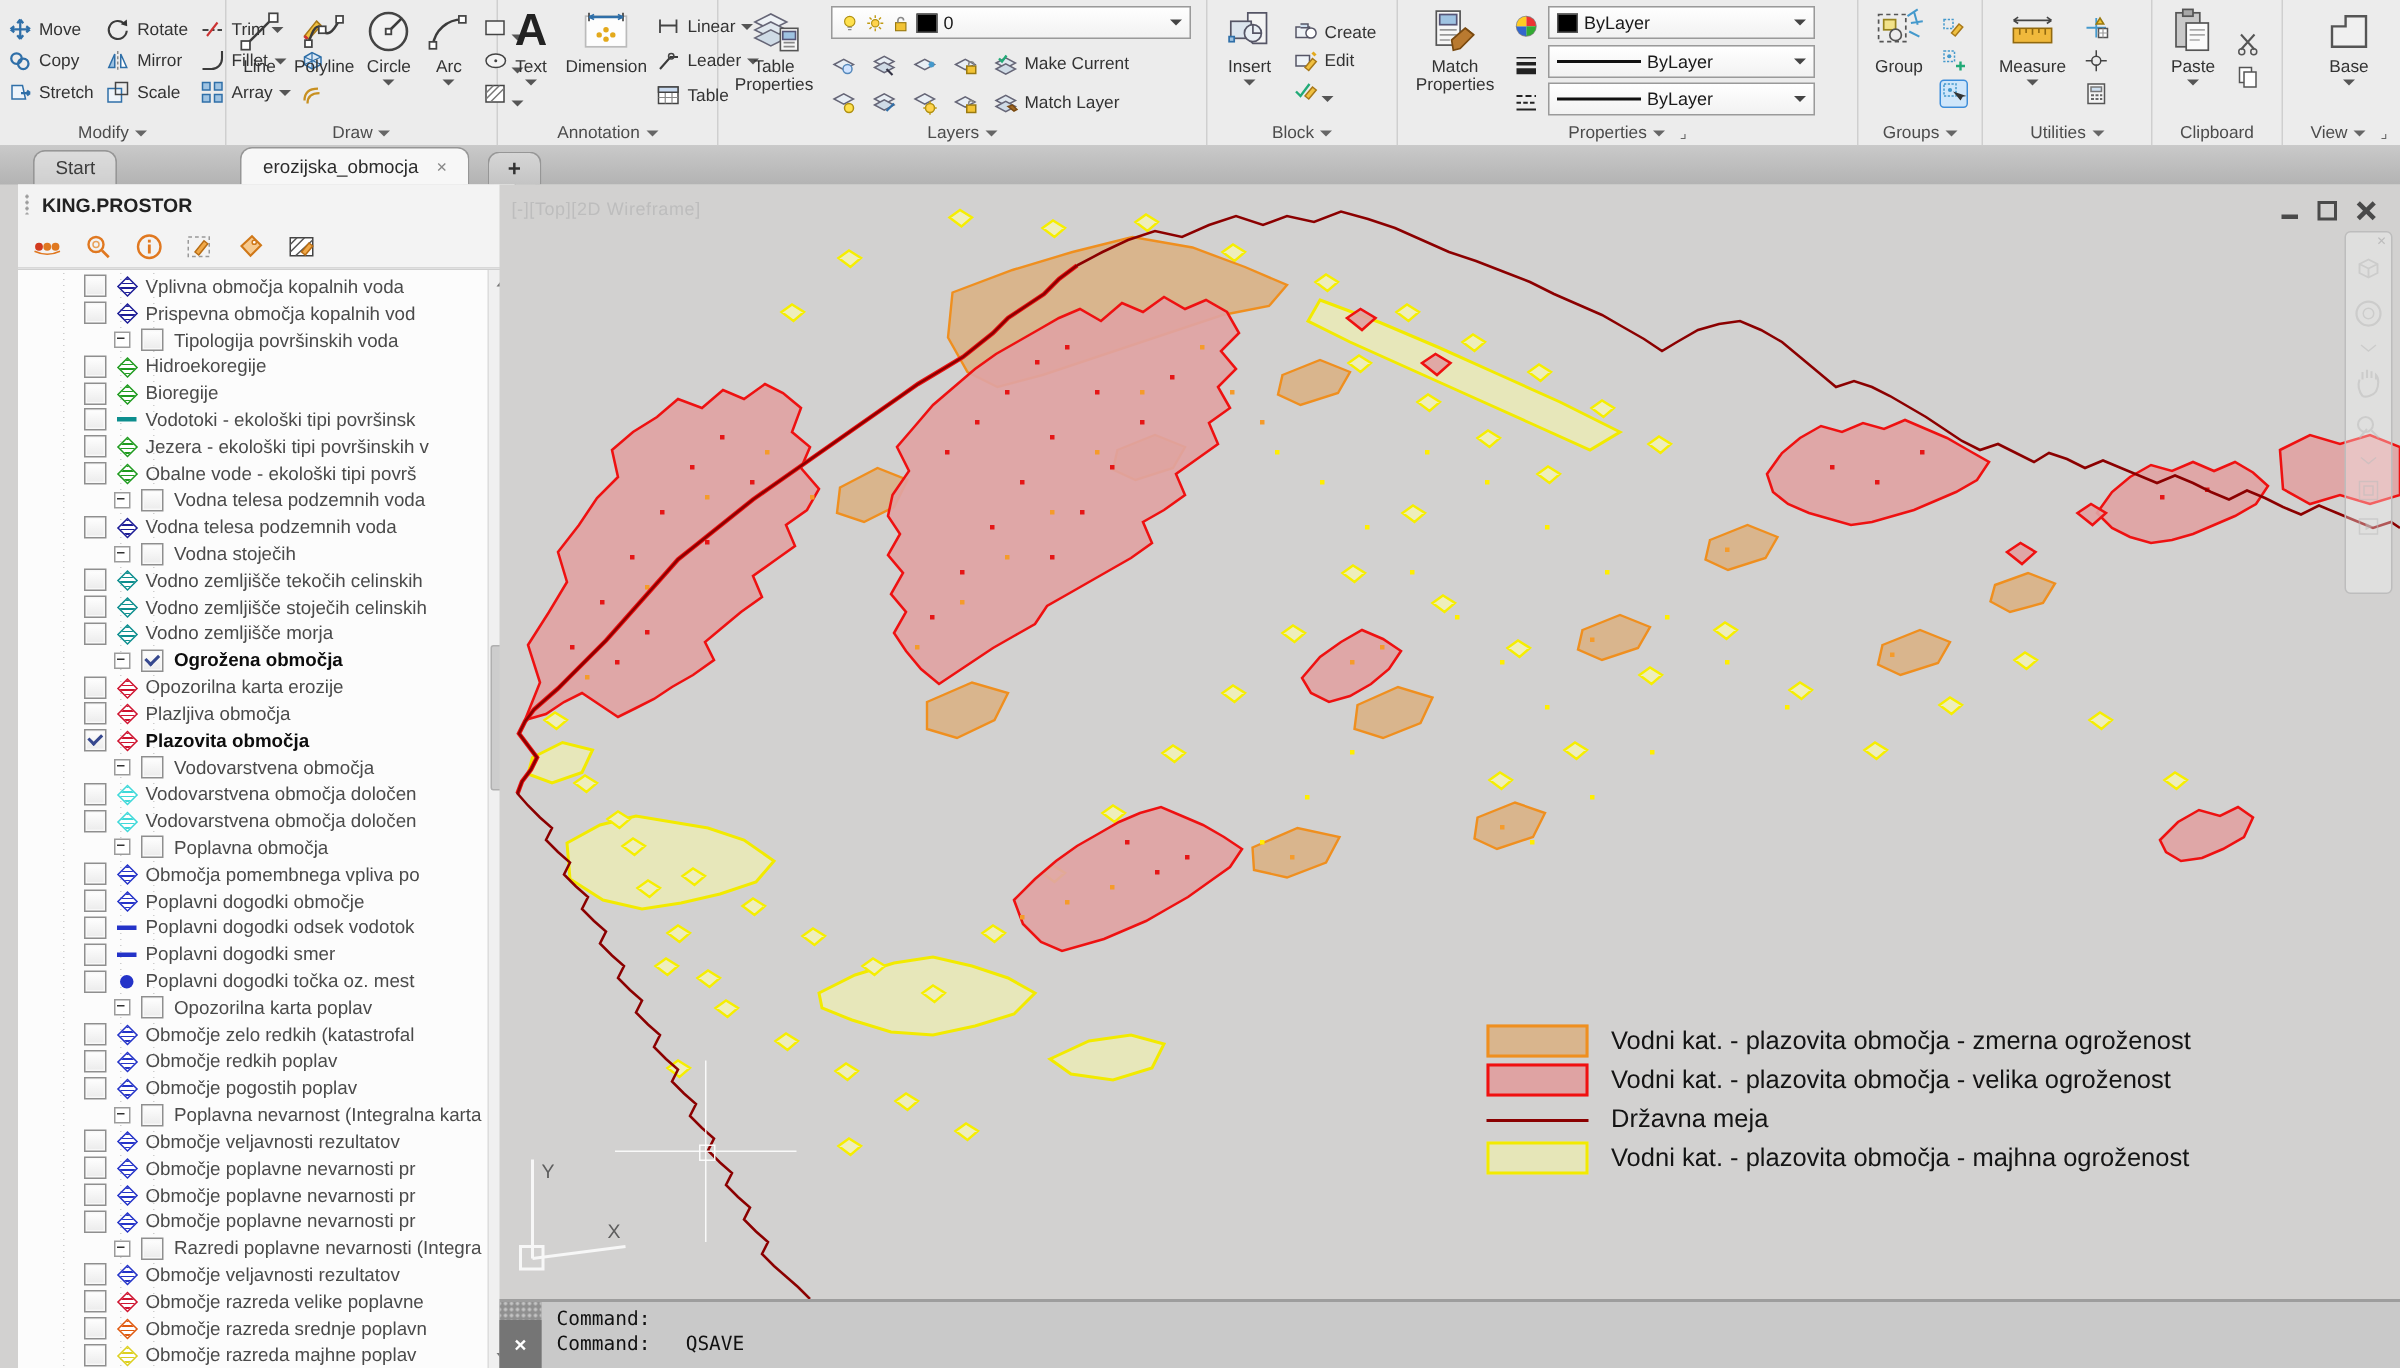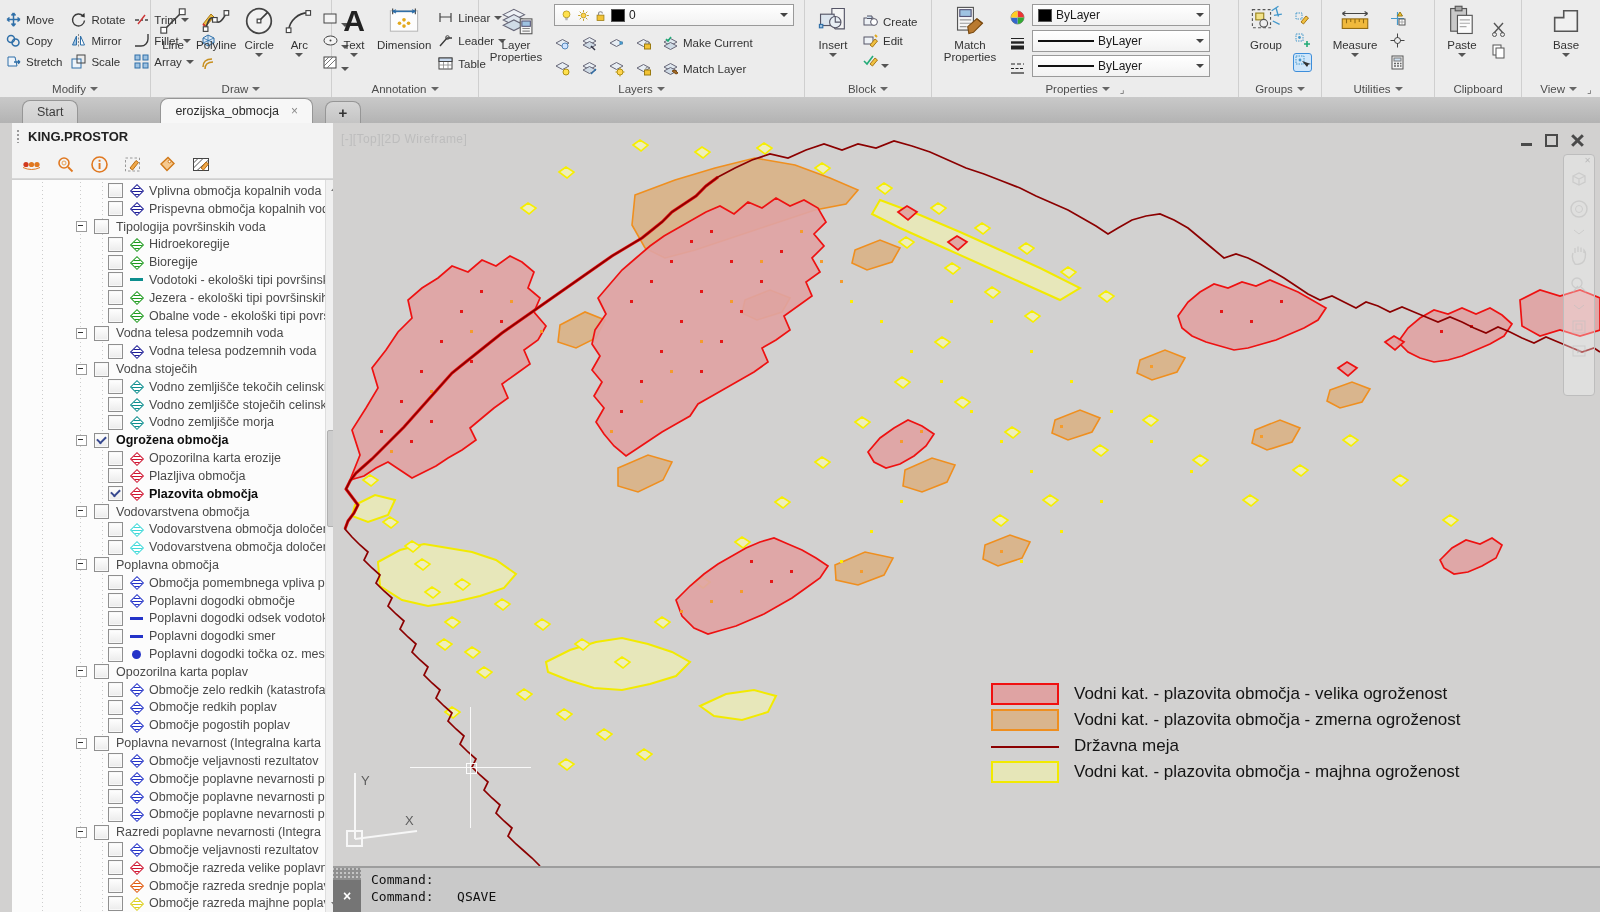--- a/index.html
+++ b/index.html
@@ -58,21 +58,21 @@
   .ptool{width:19px;height:19px;}
   .treewrap{flex:1;position:relative;background:#fcfcfc;border-top:1px solid #cfcfcf;overflow:hidden;}
   .tree{position:absolute;top:2px;left:0;right:17px;
         background-image:repeating-linear-gradient(to bottom,#cdcdcd 0 1px,transparent 1px 4px),
                          repeating-linear-gradient(to bottom,#cdcdcd 0 1px,transparent 1px 4px),
                          repeating-linear-gradient(to bottom,#cdcdcd 0 1px,transparent 1px 4px);
         background-size:1px 100%,1px 100%,1px 100%;background-position:30px 0,68px 0,90px 0;background-repeat:no-repeat;}
   .trow{height:17.82px;display:flex;align-items:center;white-space:nowrap;overflow:hidden;
         font-size:12.5px;color:#4a4a4a;}
   .trow.group{padding-left:64px;}
-  .trow.child{padding-left:96px;}
+  .trow.child{padding-left:44px;}
   .texp{display:none;width:9px;height:9px;border:1px solid #9c9c9c;background:#fff;position:relative;
         margin-right:7px;flex:0 0 auto;}
   .texp::after{content:"";position:absolute;left:1px;top:3px;width:5px;height:1px;background:#333;}
   .trow.group .texp{display:inline-block;}
   .tcb{width:13px;height:13px;border:1px solid #8f8f8f;background:linear-gradient(#ffffff,#ebebeb);
        position:relative;margin-right:7px;flex:0 0 auto;box-shadow:inset 0 0 0 1px #f8f8f8;}
   .tcb.on::after{content:"";position:absolute;left:2px;top:2px;width:7px;height:4px;
        border-left:2px solid #36488f;border-bottom:2px solid #36488f;transform:rotate(-45deg);}
   .tic{width:13px;height:13px;margin-right:6px;position:relative;flex:0 0 auto;}
   .tic.dia::before{content:"";position:absolute;left:2px;top:2px;width:8px;height:8px;transform:rotate(45deg);
@@ -370,21 +370,21 @@
           <span class="bicon">
               <svg width="36" height="34" viewBox="0 0 32 30">
                 <path d="M4 9 L14 4 L24 9 L14 14 Z" fill="#eef2f6" stroke="#667"></path>
                 <path d="M4 14 L14 9 L24 14 L14 19 Z" fill="#dfe7ee" stroke="#667"></path>
                 <path d="M4 19 L14 14 L24 19 L14 24 Z" fill="#cfdbe6" stroke="#667"></path>
                 <rect x="20" y="13" width="11" height="14" fill="#f6f6f6" stroke="#555"></rect>
                 <rect x="21.5" y="15" width="8" height="5" fill="#9fc3e2" stroke="#557"></rect>
                 <path d="M22 22 h7 M22 24.5 h7" stroke="#888" stroke-width="1"></path>
               </svg>
             </span>
-          <span>Layer Properties</span>
+          <span>Table Properties</span>
         </div>
         <div class="layrows" style="width:240px">
           <div class="combo">
             <svg class="mi" style="width:13px;height:13px" viewBox="0 0 17 17">
                 <circle cx="8.5" cy="7" r="4.5" fill="#ffe14d" stroke="#b09010"></circle>
                 <path d="M6.5 12 h4 M7 14 h3" stroke="#888"></path>
               </svg>
             <svg class="mi" style="width:13px;height:13px" viewBox="0 0 17 17">
                 <circle cx="8.5" cy="8.5" r="3.2" fill="#ffd34d" stroke="#b09010"></circle>
                 <path d="M8.5 1.5 v2.5 M8.5 13 v2.5 M1.5 8.5 h2.5 M13 8.5 h2.5 M3.5 3.5 l1.8 1.8 M11.7 11.7 l1.8 1.8 M13.5 3.5 l-1.8 1.8 M5.3 11.7 l-1.8 1.8" stroke="#c09a12" stroke-width="1.2"></path>
@@ -1101,26 +1101,26 @@
       <svg class="gicon" width="16" height="14" viewBox="0 0 16 14">
           <rect x="2" y="2" width="12" height="10" fill="none" stroke="#bdbdbd"></rect>
           <path d="M6 4.5 L11 7 L6 9.5 Z" fill="#bdbdbd"></path>
         </svg>
     </div>
 
     <div class="legend">
       <div>
 
       <div class="lrow">
+          <span class="lsw mid"></span>
+          <span class="ltext">Vodni kat. - plazovita območja - zmerna ogroženost</span>
+        </div>
+          <div class="lrow">
           <span class="lsw high"></span>
           <span class="ltext">Vodni kat. - plazovita območja - velika ogroženost</span>
-        </div>
-          <div class="lrow">
-          <span class="lsw mid"></span>
-          <span class="ltext">Vodni kat. - plazovita območja - zmerna ogroženost</span>
         </div>
           <div class="lrow">
           <span class="lsw line"></span>
           <span class="ltext">Državna meja</span>
         </div>
           <div class="lrow">
           <span class="lsw low"></span>
           <span class="ltext">Vodni kat. - plazovita območja - majhna ogroženost</span>
         </div>
         </div>

